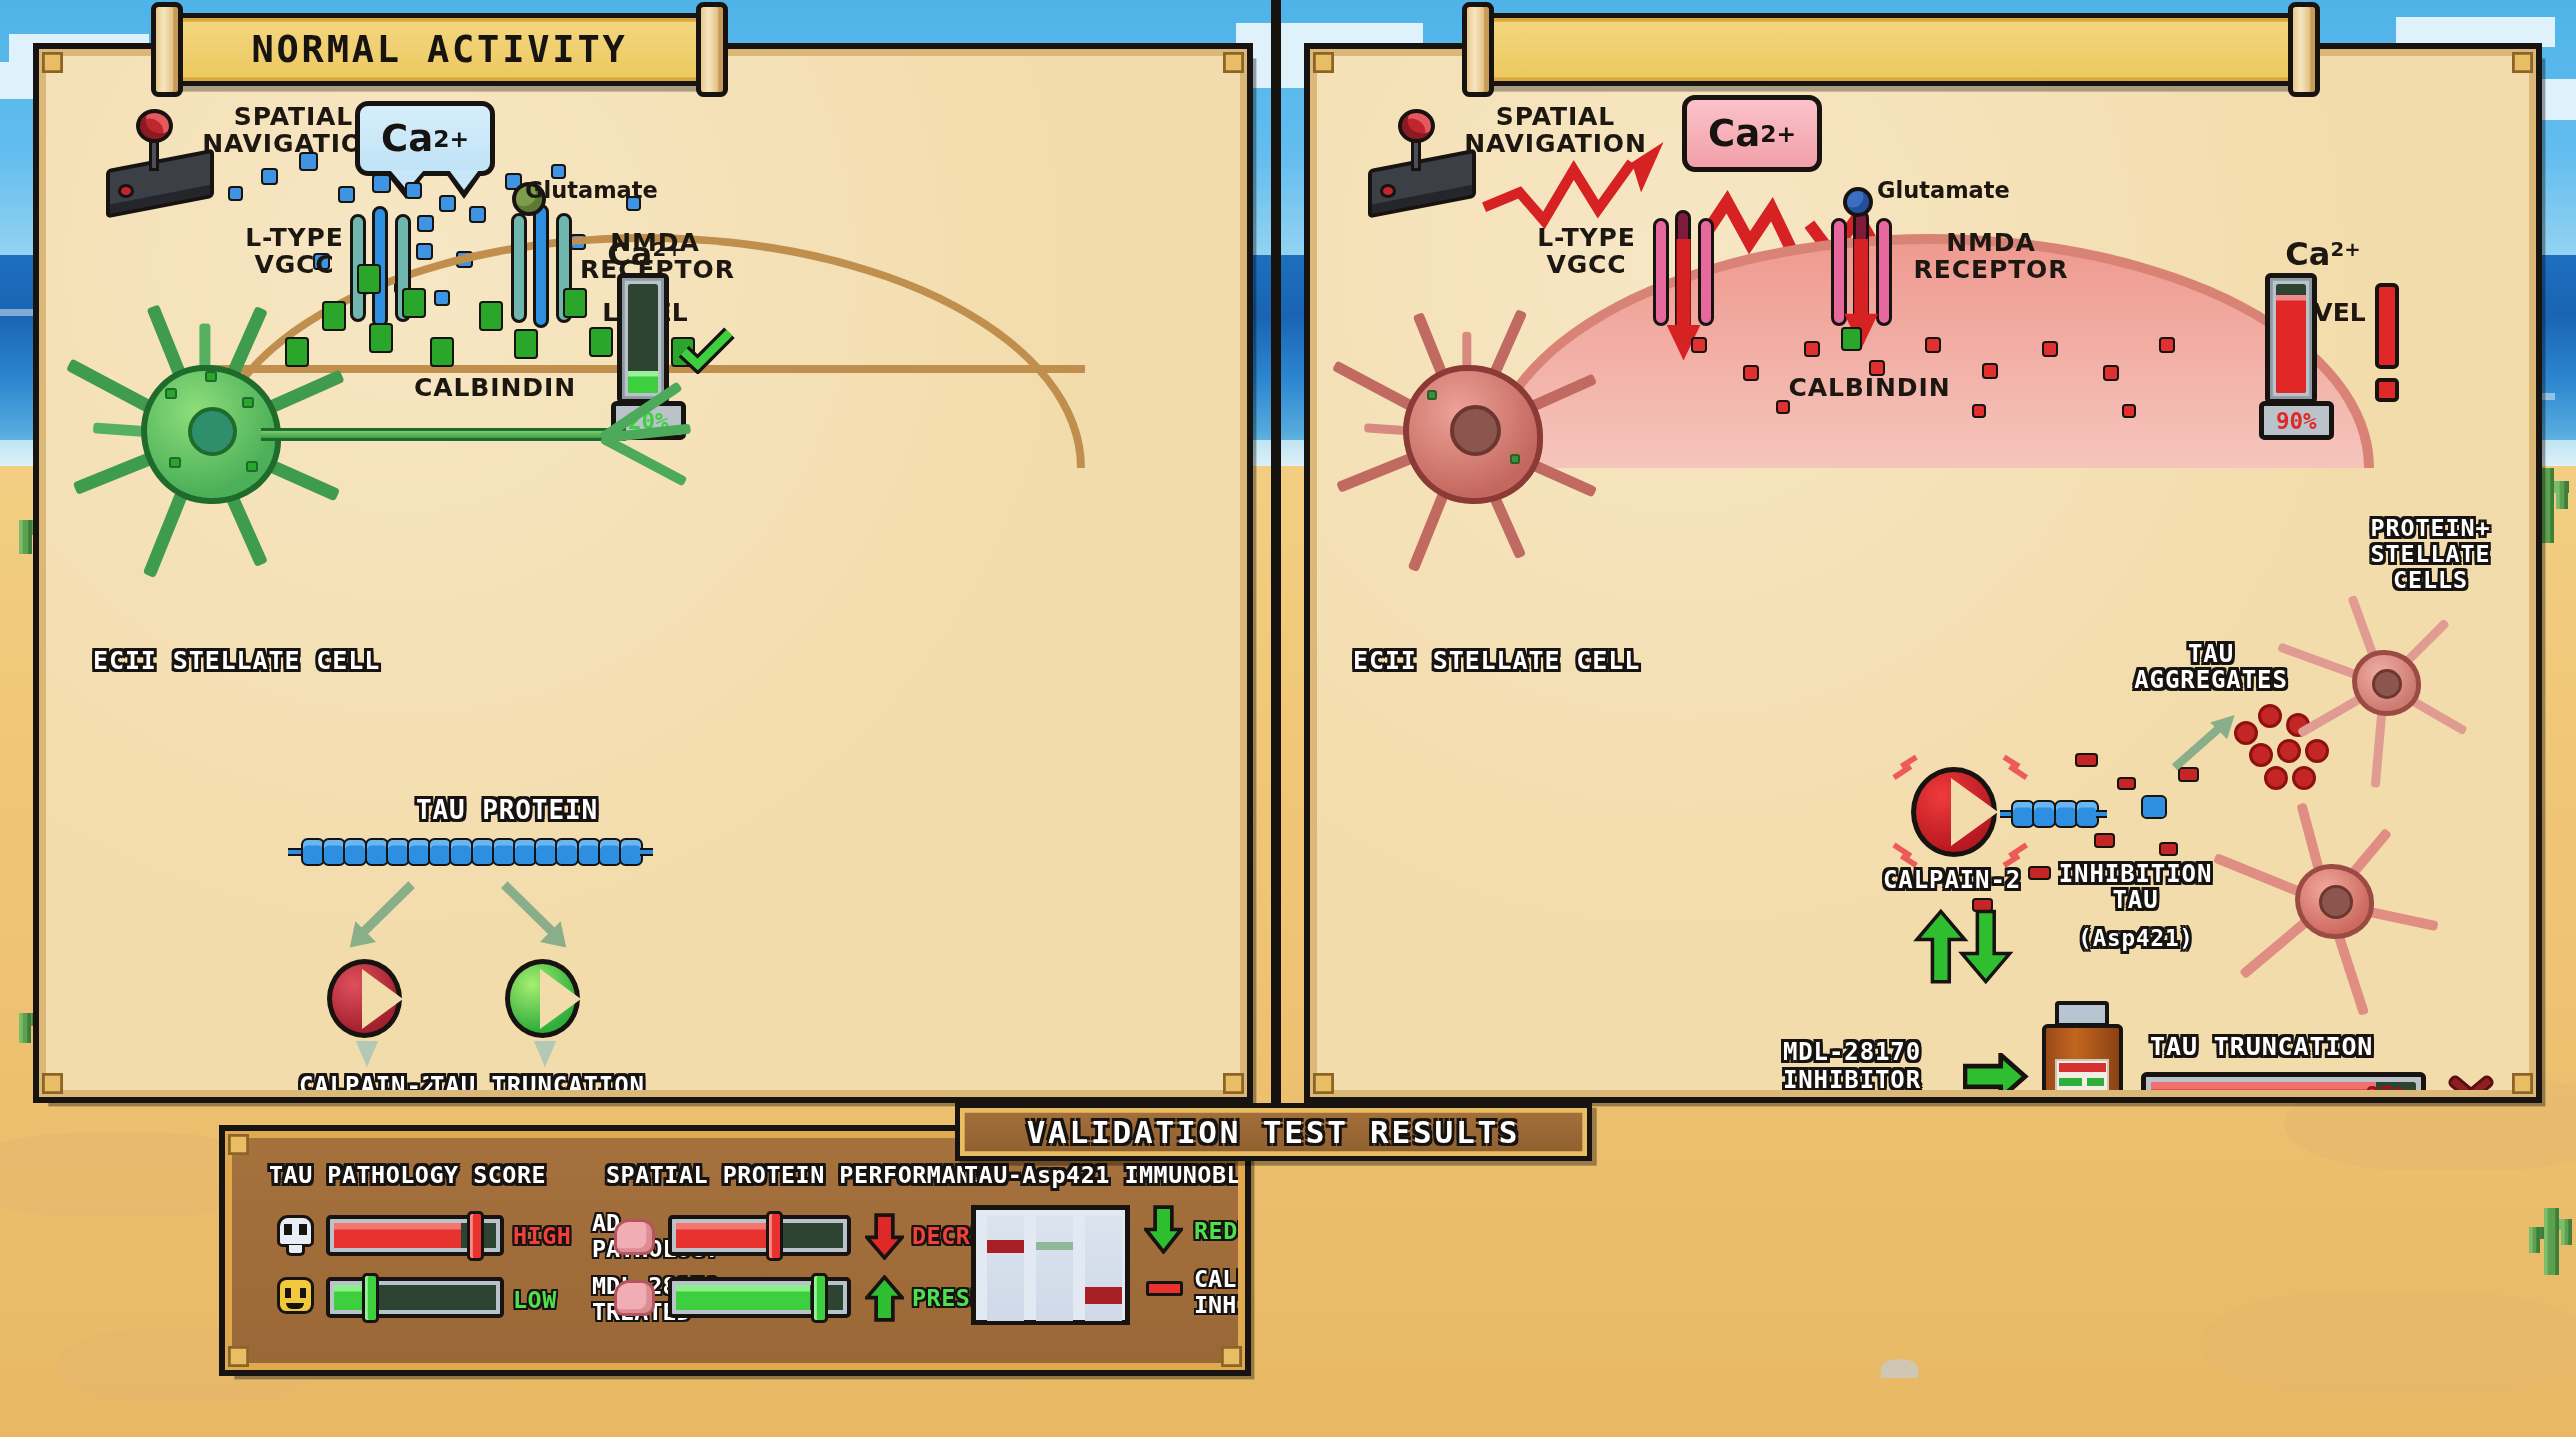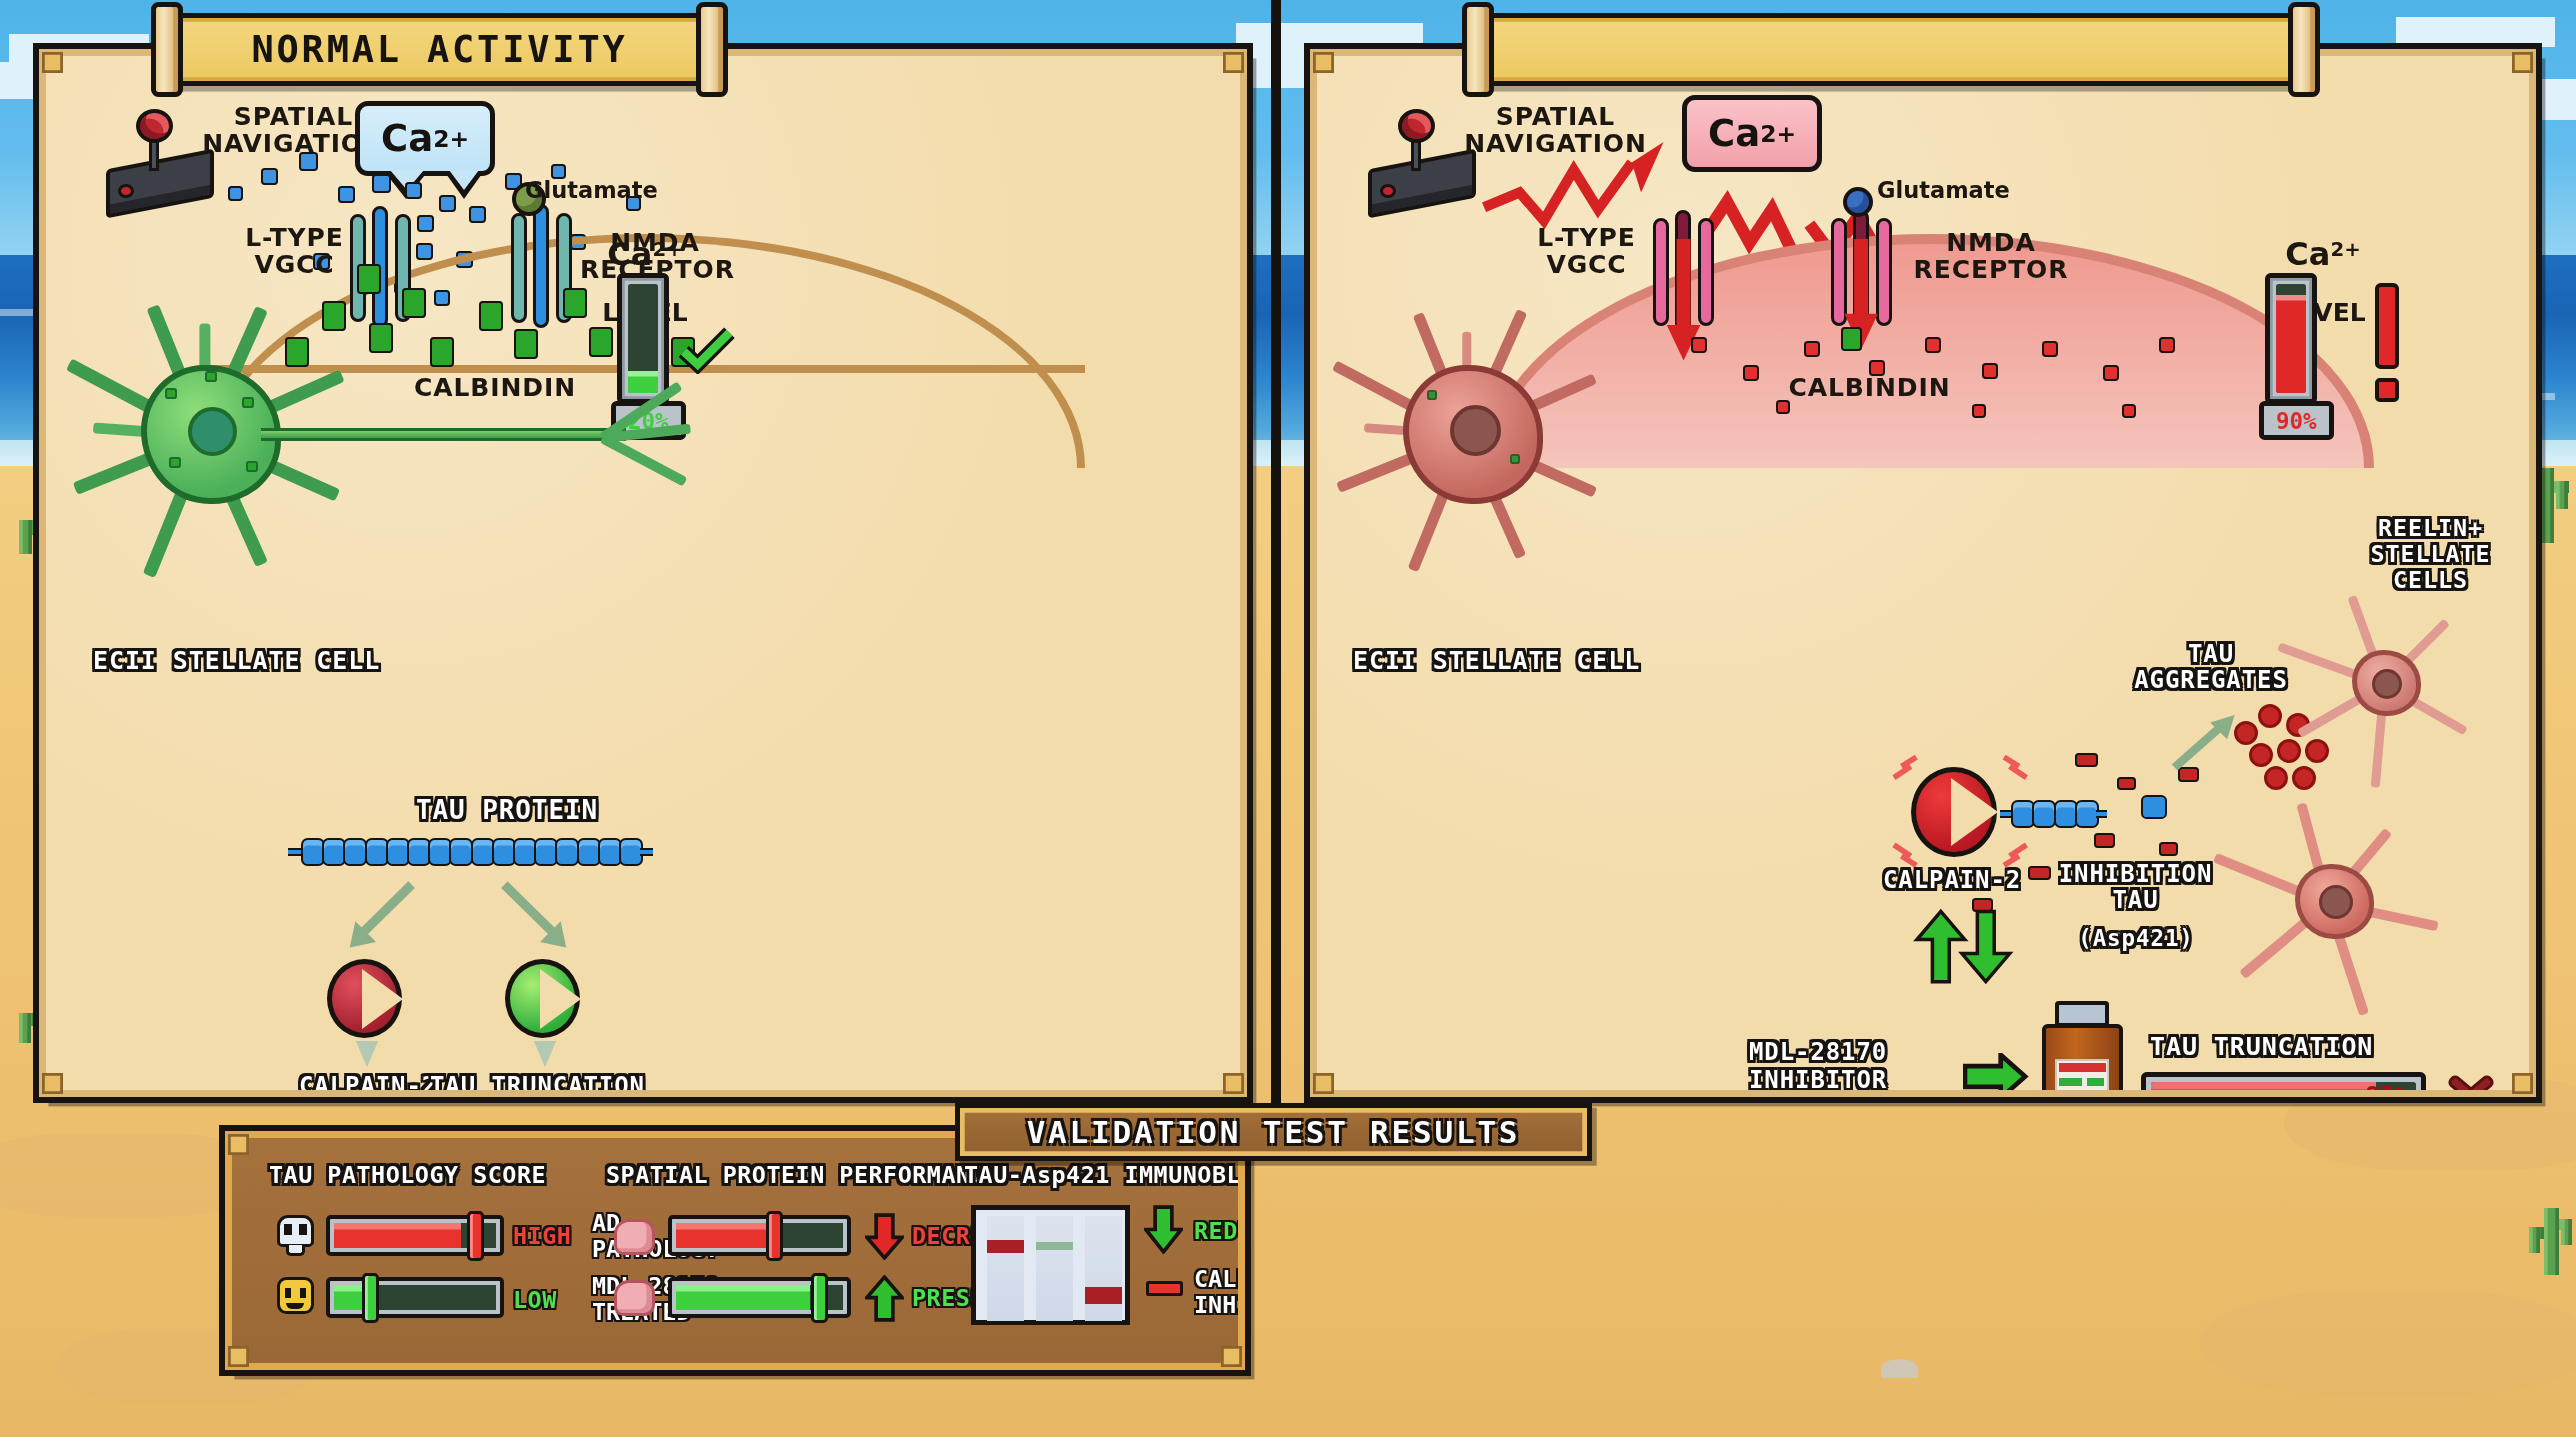--- a/index.html
+++ b/index.html
@@ -561,21 +561,21 @@
       <polygon points="70,4 44,12 62,30" fill="#8aae8a"></polygon>
     </svg>
 
     <svg style="position:absolute;left:590px;top:847px;" width="122" height="103" viewBox="0 0 130 110">
       <g stroke="#171310" stroke-width="5">
         <polygon points="28,104 28,44 6,44 40,4 74,44 52,44 52,104" fill="#2fbe2f" transform="scale(0.75) translate(8,8)"></polygon>
         <polygon points="92,4 92,64 70,64 104,104 138,64 116,64 116,4" fill="#2fbe2f" transform="scale(0.75) translate(8,8)"></polygon>
       </g>
     </svg>
 
-    <div class="outline" style="position:absolute;left:432px;top:983px;font-size:24px;width:206px;line-height:1.15;white-space:pre-line;">MDL-28170
+    <div class="outline" style="position:absolute;left:432px;top:983px;font-size:24px;text-align:center;width:206px;line-height:1.15;white-space:pre-line;">MDL-28170
 INHIBITOR</div>
     <svg style="position:absolute;left:646px;top:997px;" width="66" height="47" viewBox="0 0 70 50">
       <polygon points="2,14 40,14 40,2 66,25 40,48 40,36 2,36" fill="#2fbe2f" stroke="#171310" stroke-width="5"></polygon>
     </svg>
     <div class="bottle" style="left:725px;top:945px;width:81px;height:140px;">
       <div style="position:absolute;left:13px;top:0;width:54px;height:26px;background:#b6c5d1;border:4.7px solid #171310;border-radius:3.7px;"></div>
       <div style="position:absolute;left:0;top:22.5px;width:81px;height:118px;background:linear-gradient(90deg,#9a4a18,#c2661f 40%,#8c4214);border:4.7px solid #171310;border-radius:5.6px 5.6px 9.4px 9.4px;"></div>
       <div style="position:absolute;left:13px;top:58px;width:54px;height:60px;background:#f2eee6;border:2.8px solid #cfc6b3;"></div>
       <div style="position:absolute;left:17px;top:62px;width:47px;height:9.4px;background:#d63030;"></div>
       <div style="position:absolute;left:17px;top:77px;width:22.5px;height:7.5px;background:#2fae3b;"></div>
@@ -588,21 +588,21 @@
       <div class="track">
         <div class="fill" style="width:85%;background:#e02828;box-shadow: inset 0 7.5px 0 #f07070;"></div>
       </div>
       <div class="pct" style="color:#9f1212;">85%</div>
     </div>
     <div style="position:absolute;left:1123px;top:1009px;width:60px;height:60px;">
       <div style="position:absolute;left:3.7px;top:24px;width:54px;height:13px;background:#8c2020;border:3.7px solid #5a1010;transform:rotate(40deg);border-radius:5.6px;"></div>
       <div style="position:absolute;left:3.7px;top:24px;width:54px;height:13px;background:#8c2020;border:3.7px solid #5a1010;transform:rotate(-40deg);border-radius:5.6px;"></div>
     </div>
 
-    <div class="outline" style="position:absolute;left:1020px;top:459px;font-size:23.4px;text-align:center;width:187px;line-height:1.12;white-space:pre-line;">REELIN+
+    <div class="outline" style="position:absolute;left:1020px;top:459px;font-size:23.4px;text-align:center;width:187px;line-height:1.12;white-space:pre-line;">PROTEIN+
 STELLATE
 CELLS</div>
     <div class="neuron" style="left:945px;top:534px;width:215px;height:187px;">
       <div class="dend" style="left:122px;top:90px;width:112px;height:9.4px;background:#e09c92;transform:rotate(-160deg);"></div>
       <div class="dend" style="left:122px;top:90px;width:94px;height:9.4px;background:#e09c92;transform:rotate(-110deg);"></div>
       <div class="dend" style="left:122px;top:90px;width:89px;height:9.4px;background:#e09c92;transform:rotate(-45deg);"></div>
       <div class="dend" style="left:122px;top:90px;width:94px;height:9.4px;background:#e09c92;transform:rotate(30deg);"></div>
       <div class="dend" style="left:122px;top:90px;width:103px;height:9.4px;background:#e09c92;transform:rotate(95deg);"></div>
       <div class="dend" style="left:122px;top:90px;width:98px;height:9.4px;background:#e09c92;transform:rotate(150deg);"></div>
       <div class="soma" style="left:90px;top:60px;width:69px;height:66px;background:radial-gradient(circle at 38% 32%,#f0ada2,#cd7a71 72%);border:5.6px solid #9c4b44;"></div>

